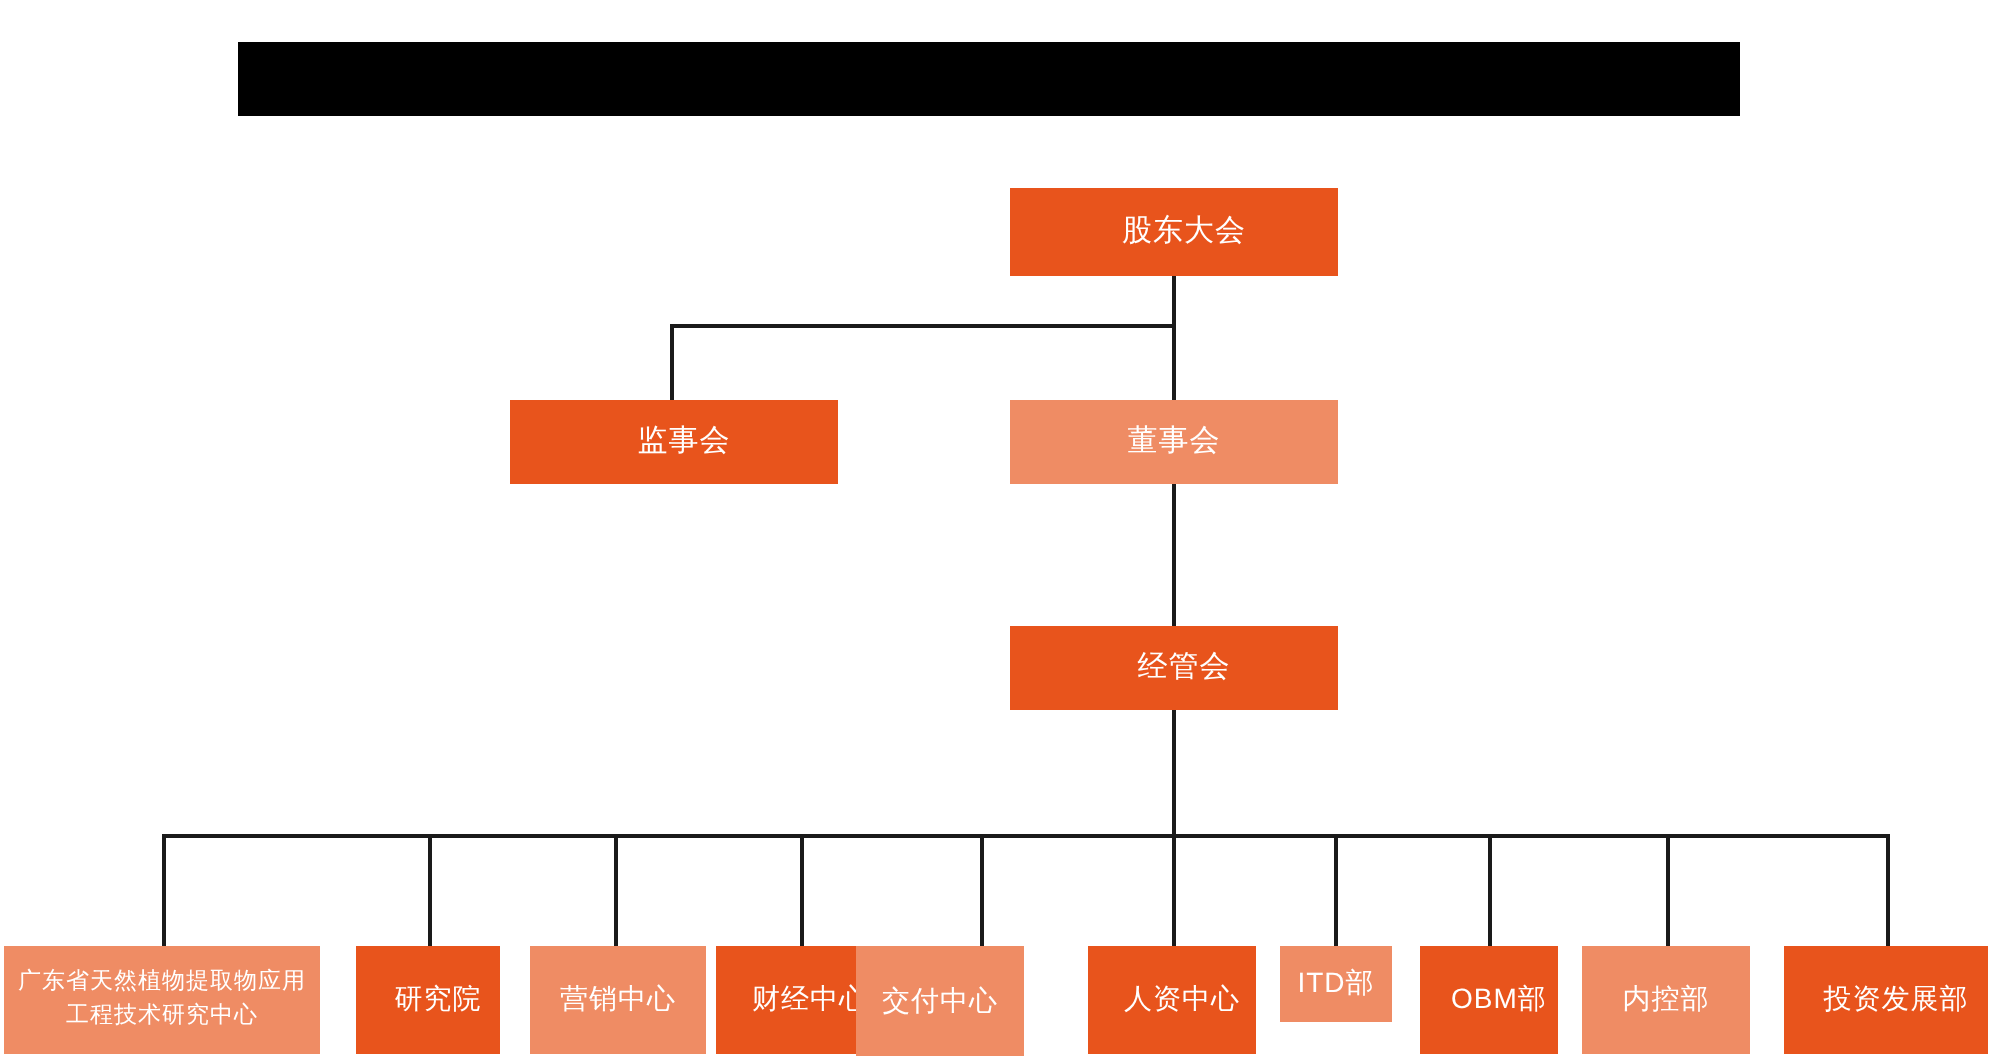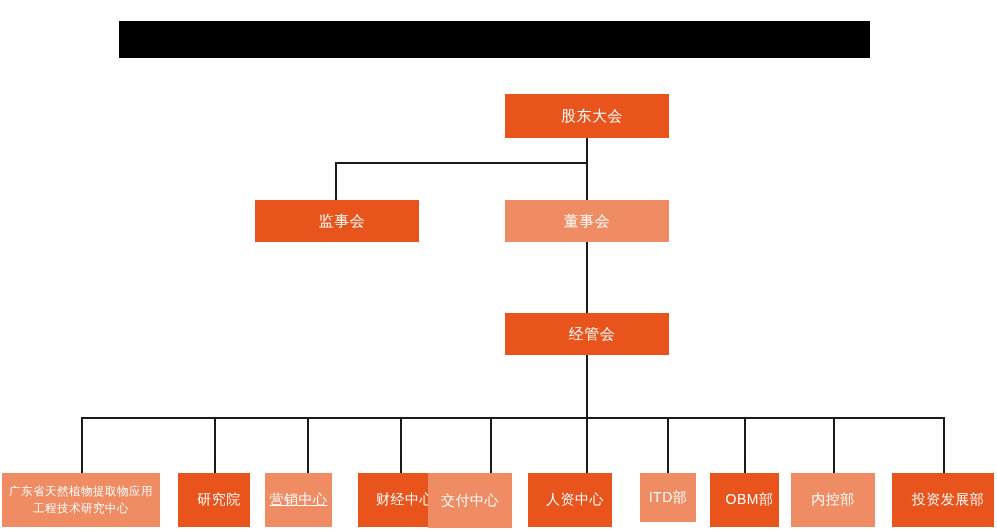--- a/index.html
+++ b/index.html
@@ -92,29 +92,29 @@
   <div class="node dark lvl2" style="left:255px; top:200px; width:164px; height:42px;">监事会</div>
 
   <div class="node light lvl2" style="left:505px; top:200px; width:164px; height:42px;">董事会</div>
 
   <div class="node dark lvl3" style="left:505px; top:313px; width:164px; height:42px;">经管会</div>
 
   <div class="node light leaf tiny" style="left:2px; top:473px; width:158px; height:54px;">广东省天然植物提取物应用工程技术研究中心</div>
 
   <div class="node dark leaf" style="left:178px; top:473px; width:72px; height:54px;text-align:center;">研究院</div>
 
-  <div class="node light leaf" style="left:265px; top:473px; width:67px; height:54px;text-decoration:underline;">营销中心</div>
+  <div class="node light leaf" style="left:265px; top:473px; width:88px; height:54px;">营销中心</div>
 
   <div class="node dark leaf" style="left:358px; top:473px; width:84px; height:54px;">财经中心</div>
 
   <div class="node light leaf" style="left:428px; top:473px; width:84px; height:55px;">交付中心</div>
 
-  <div class="node dark leaf" style="left:528px; top:473px; width:84px; height:54px;">人资中心</div>
+  <div class="node dark leaf" style="left:544px; top:473px; width:84px; height:54px;">人资中心</div>
 
-  <div class="node light leaf" style="left:640px; top:473px; width:56px; height:49px;">ITD部</div>
+  <div class="node light leaf" style="left:640px; top:473px; width:56px; height:38px;">ITD部</div>
 
   <div class="node light leaf" style="left:791px; top:473px; width:84px; height:54px;">内控部</div>
 
   <div class="node dark leaf" style="left:710px; top:473px; width:69px; height:54px;">OBM部</div>
 
   <div class="node dark leaf" style="left:892px; top:473px; width:102px; height:54px;">投资发展部</div>
 
 </div>
 
 </body></html>

